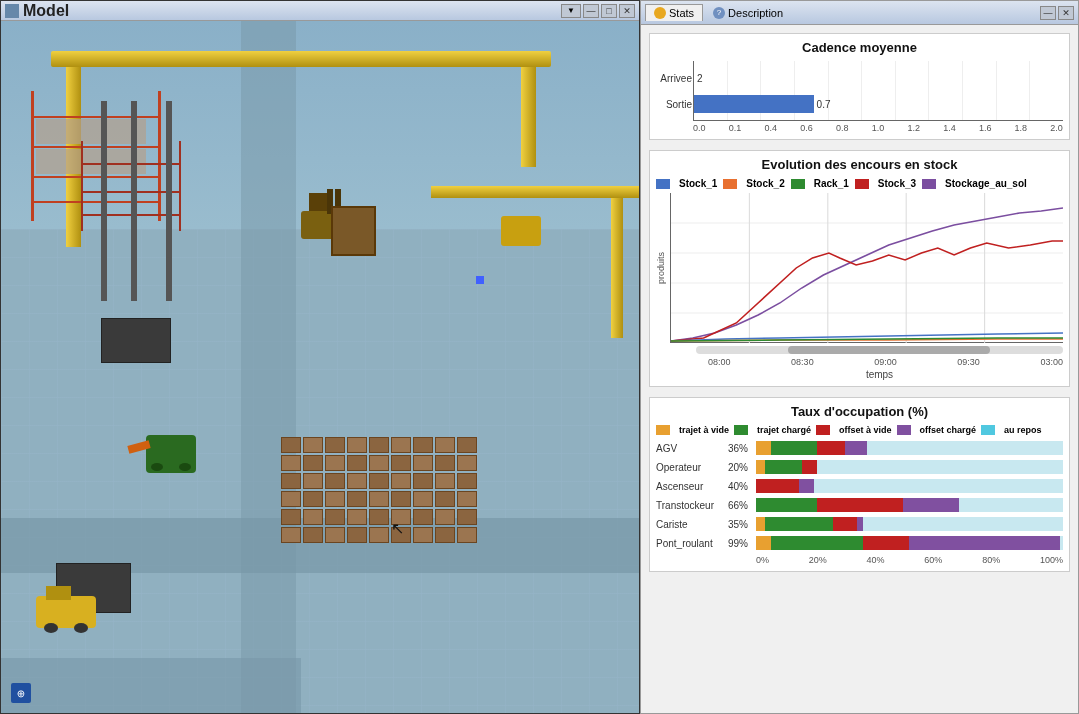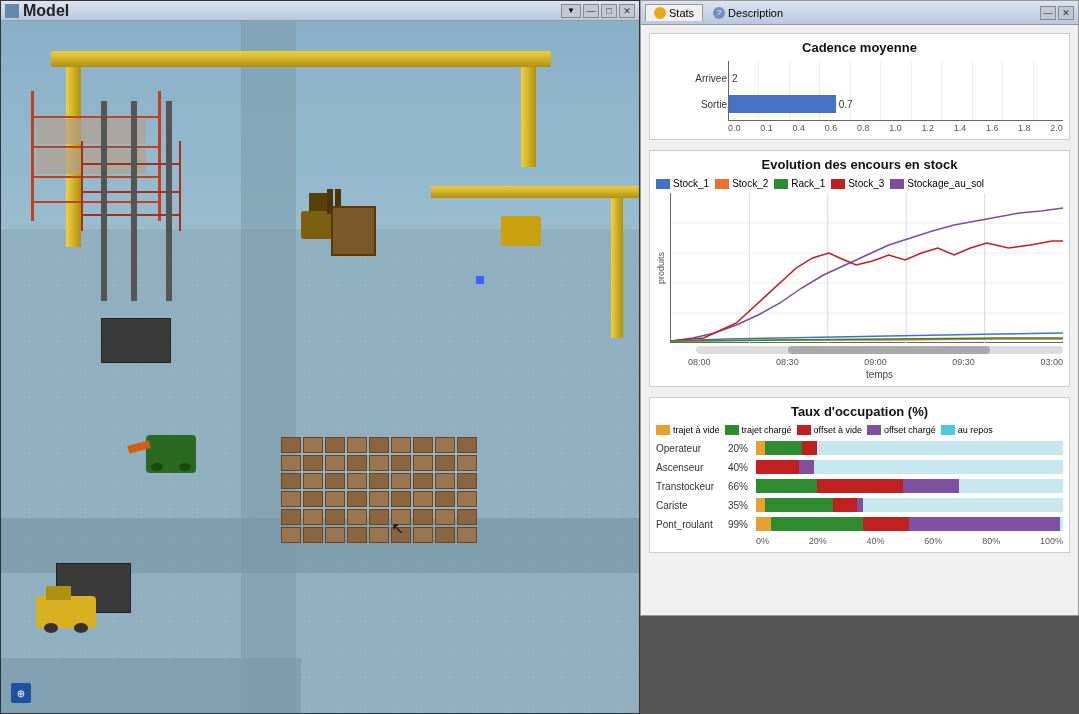--- a/index.html
+++ b/index.html
@@ -60,21 +60,21 @@
       width: 100%;
       height: calc(100% - 20px);
       position: relative;
       overflow: hidden;
       background: #7a9ab5;
     }
 
     
     .stats-panel {
       flex: 1;
-      height: 616px;
+      height: 714px;
       background: #f0f0f0;
       border: 1px solid #999;
       display: flex;
       flex-direction: column;
     }
 
     .stats-titlebar {
       height: 24px;
       background: linear-gradient(to bottom, #dce4f0, #b8c8e0);
       border-bottom: 1px solid #999;
@@ -135,21 +135,22 @@
     .chart-title {
       font-size: 13px;
       font-weight: bold;
       text-align: center;
       margin-bottom: 6px;
       color: #111;
     }
     .legend-item {
       display: flex;
       align-items: center;
-      gap: 3px;
+      gap: 9px;
+      font-weight: bold;
     }
     .legend-color {
       width: 14px; height: 10px;
       flex-shrink: 0;
     }
     .occ-bar-row {
       display: flex;
       align-items: center;
       margin-bottom: 5px;
     }
@@ -365,21 +366,21 @@
     <div style="display:flex;gap:2px;">
       <div class="titlebar-btn">—</div>
       <div class="titlebar-btn">✕</div>
     </div>
   </div>
 
   <div class="stats-content">
 
     <div class="chart-section">
       <div class="chart-title">Cadence moyenne</div>
-      <div style="position:relative;margin-left:72px;margin-bottom:0;">
+      <div style="position:relative;margin-left:37px;margin-bottom:0;">
         <div style="position:relative;height:60px;border-left:1px solid #666;border-bottom:1px solid #666;">
 
           <div style="position:absolute;top:0;bottom:0;left:0;right:0;display:flex;">
             <div style="flex:1;border-right:1px solid #eee;"></div>
             <div style="flex:1;border-right:1px solid #eee;"></div>
             <div style="flex:1;border-right:1px solid #eee;"></div>
             <div style="flex:1;border-right:1px solid #eee;"></div>
             <div style="flex:1;border-right:1px solid #eee;"></div>
             <div style="flex:1;border-right:1px solid #eee;"></div>
             <div style="flex:1;border-right:1px solid #eee;"></div>
@@ -473,21 +474,21 @@
           </svg>
         </div>
       </div>
 
       <div style="margin:3px 0 3px 40px;">
         <div style="height:8px;background:#ddd;border-radius:4px;position:relative;">
           <div style="position:absolute;left:25%;width:55%;height:8px;background:#aaa;border-radius:4px;"></div>
         </div>
       </div>
 
-      <div style="display:flex;justify-content:space-between;margin-left:32px;font-size:9px;color:#555;">
+      <div style="display:flex;justify-content:space-between;margin-left:52px;font-size:9px;color:#555;">
         <span>08:00</span>
           <span>08:30</span>
           <span>09:00</span>
           <span>09:30</span>
           <span>03:00</span>
       </div>
       <div style="text-align:center;font-size:10px;color:#444;margin-top:2px;margin-left:40px;">temps</div>
     </div>
 
     <div class="chart-section">
@@ -511,20 +512,31 @@
             <span>offset chargé</span>
           </div>
         <div class="legend-item">
             <div class="legend-color" style="background:#50C8E0;"></div>
             <span>au repos</span>
           </div>
       </div>
 
       <div>
 
+        <div class="occ-bar-row">
+          <div class="occ-bar-label">AGV</div>
+          <div class="occ-bar-pct">36%</div>
+          <div class="occ-bar-track">
+            <div class="occ-segment" style="width:5%;background:#E8A030;"></div>
+            <div class="occ-segment" style="width:15%;background:#2E8B30;"></div>
+            <div class="occ-segment" style="width:9%;background:#C02020;"></div>
+            <div class="occ-segment" style="width:7%;background:#8050A0;"></div>
+            <div class="occ-segment" style="width:64%;background:#c8e8f0;"></div>
+          </div>
+        </div>
 
         <div class="occ-bar-row">
           <div class="occ-bar-label">Operateur</div>
           <div class="occ-bar-pct">20%</div>
           <div class="occ-bar-track">
             <div class="occ-segment" style="width:3%;background:#E8A030;"></div>
             <div class="occ-segment" style="width:12%;background:#2E8B30;"></div>
             <div class="occ-segment" style="width:5%;background:#C02020;"></div>
             <div class="occ-segment" style="width:0%;background:#8050A0;"></div>
             <div class="occ-segment" style="width:80%;background:#c8e8f0;"></div>

